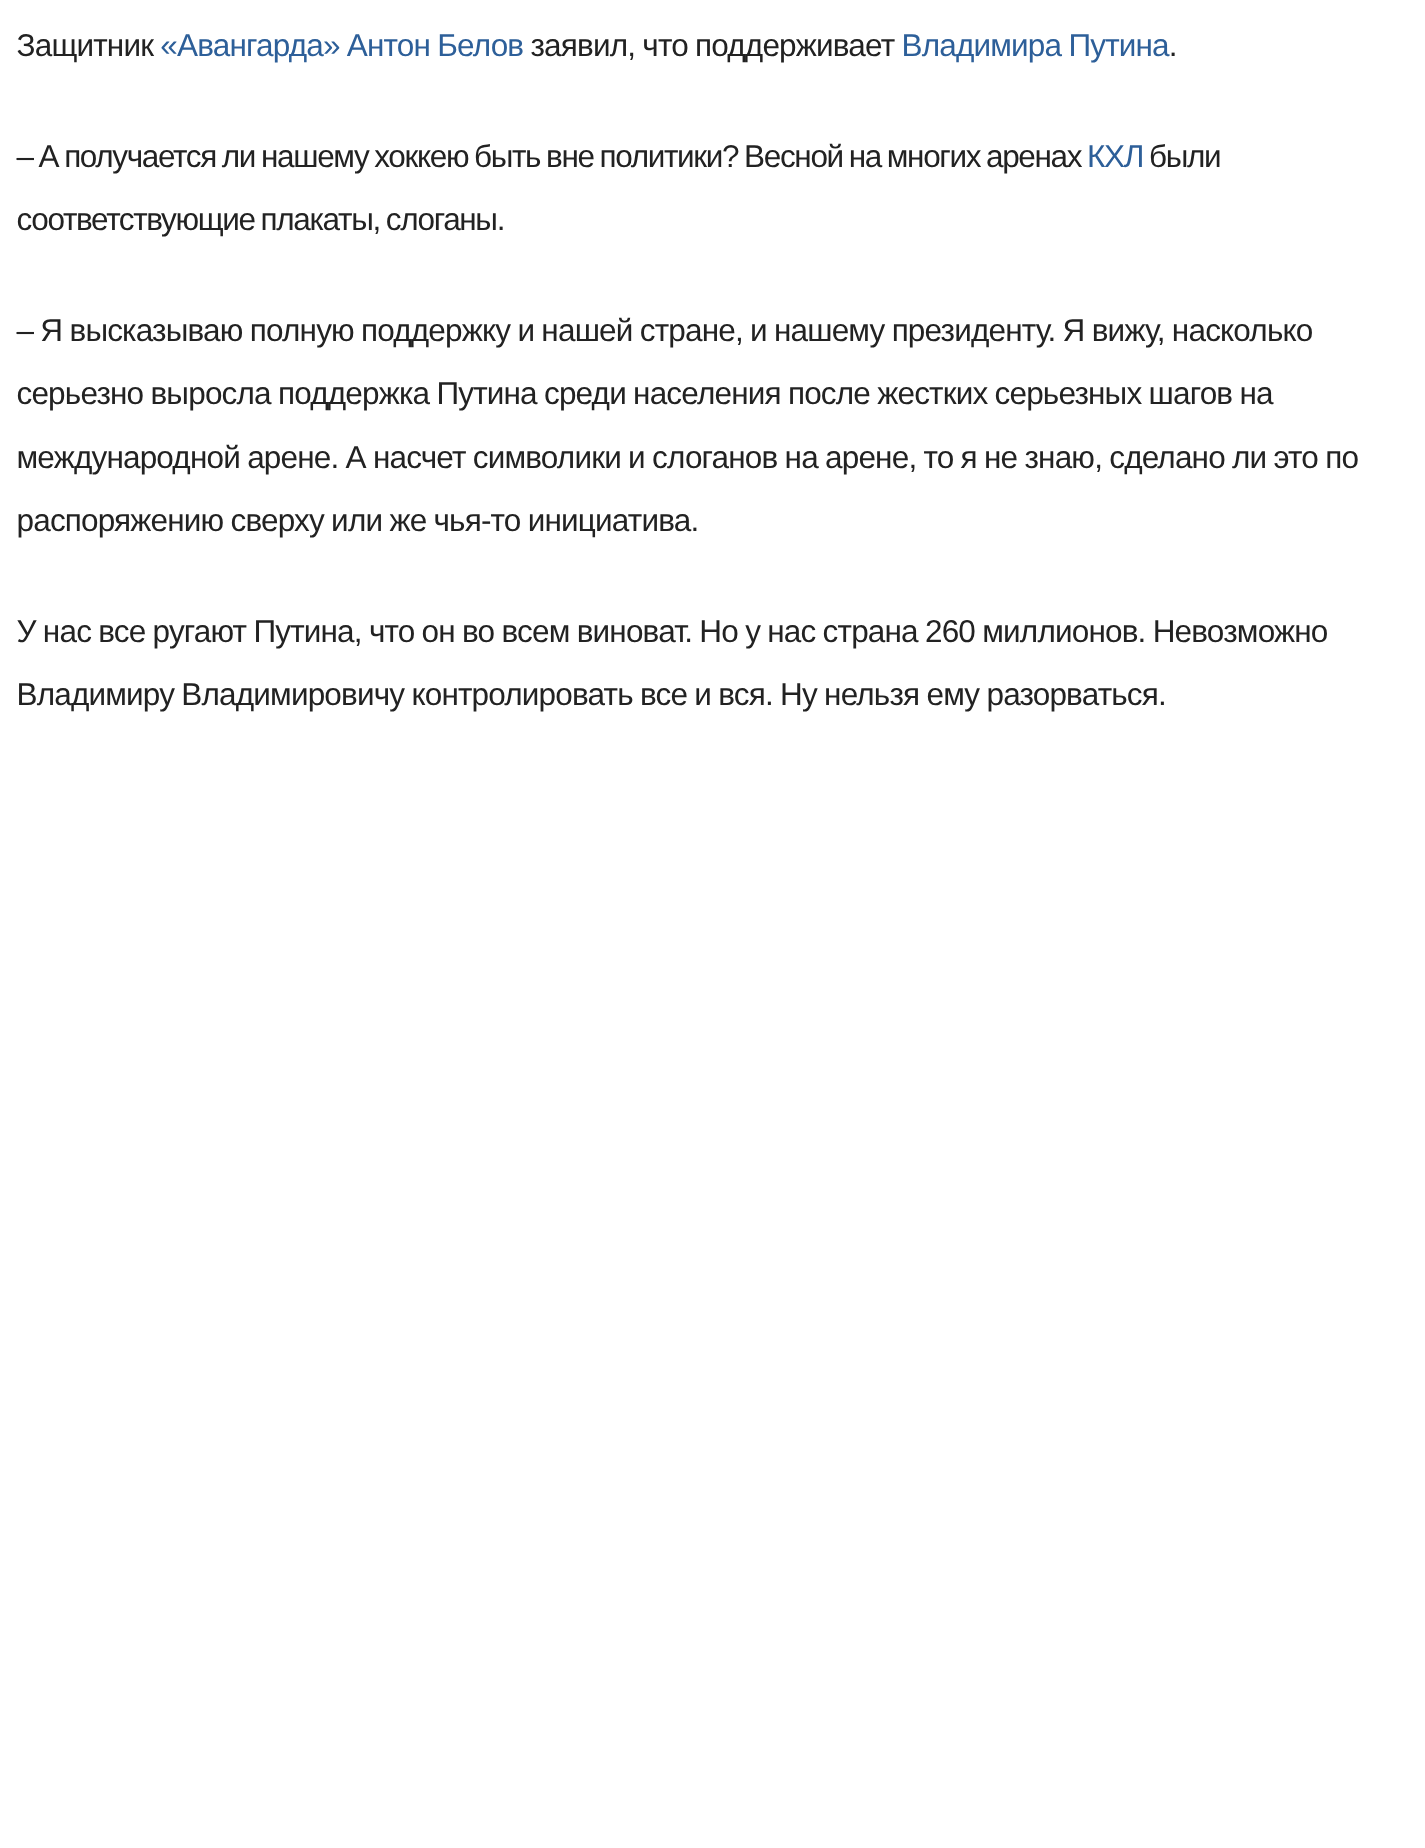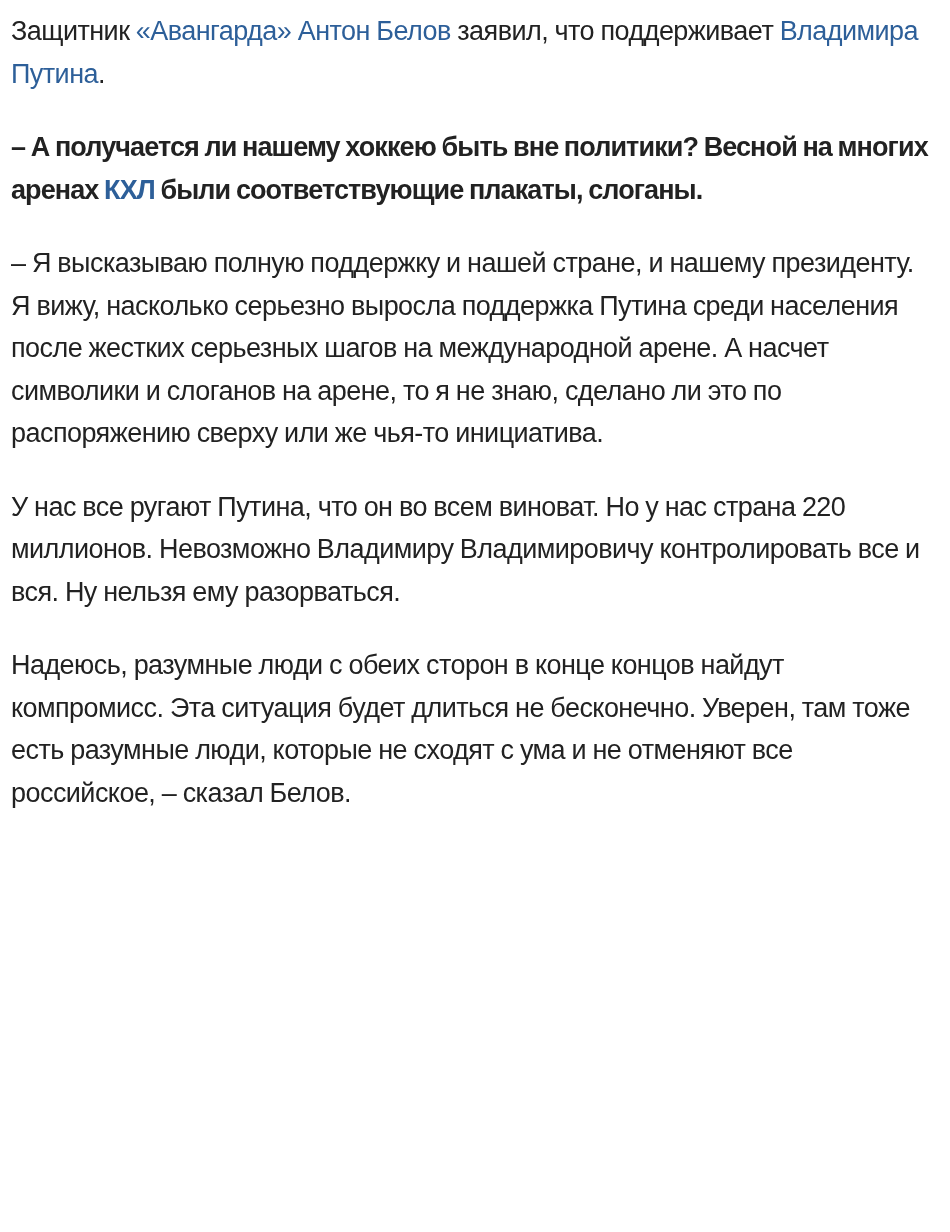--- a/index.html
+++ b/index.html
@@ -14,45 +14,44 @@
       font-family: "Liberation Sans", "DejaVu Sans", sans-serif;
       color: #222222;
     }
     .article {
       padding: 10px 0 0 11px;
       width: 939px;
       box-sizing: border-box;
     }
     .article p {
       margin: 0 0 31px 0;
-      font-size: 27px;
+      font-size: 21px;
       line-height: 42.5px;
       letter-spacing: -0.55px;
       word-spacing: -0.5px;
     }
     .article p.question {
-      font-weight: bold;
+      font-weight: normal;
       letter-spacing: -0.9px;
       word-spacing: -1px;
     }
     .article a {
       color: #2d5f99;
       text-decoration: none;
     }
   </style>
 </head>
 <body>
 
 <div class="article">
 
   <p><span>Защитник </span><a>«Авангарда»</a><span> </span><a>Антон Белов</a><span> заявил, что поддерживает </span><a>Владимира Путина</a><span>.</span></p>
 
   <p class="question"><span>– А получается ли нашему хоккею быть вне политики? Весной на многих аренах </span><a>КХЛ</a><span> были соответствующие плакаты, слоганы.</span></p>
 
   <p>– Я высказываю полную поддержку и нашей стране, и нашему президенту. Я вижу, насколько серьезно выросла поддержка Путина среди населения после жестких серьезных шагов на международной арене. А насчет символики и слоганов на арене, то я не знаю, сделано ли это по распоряжению сверху или же чья-то инициатива.</p>
 
-  <p>У нас все ругают Путина, что он во всем виноват. Но у нас страна 220 миллионов. Невозможно Владимиру Владимировичу контролировать все и вся. Ну нельзя ему разорваться.</p>
+  <p>У нас все ругают Путина, что он во всем виноват. Но у нас страна 260 миллионов. Невозможно Владимиру Владимировичу контролировать все и вся. Ну нельзя ему разорваться.</p>
 
 
 
-  <p>Надеюсь, разумные люди с обеих сторон в конце концов найдут компромисс. Эта ситуация будет длиться не бесконечно. Уверен, там тоже есть разумные люди, которые не сходят с ума и не отменяют все российское, – сказал Белов.</p>
 
 </div>
 
 </body></html>

